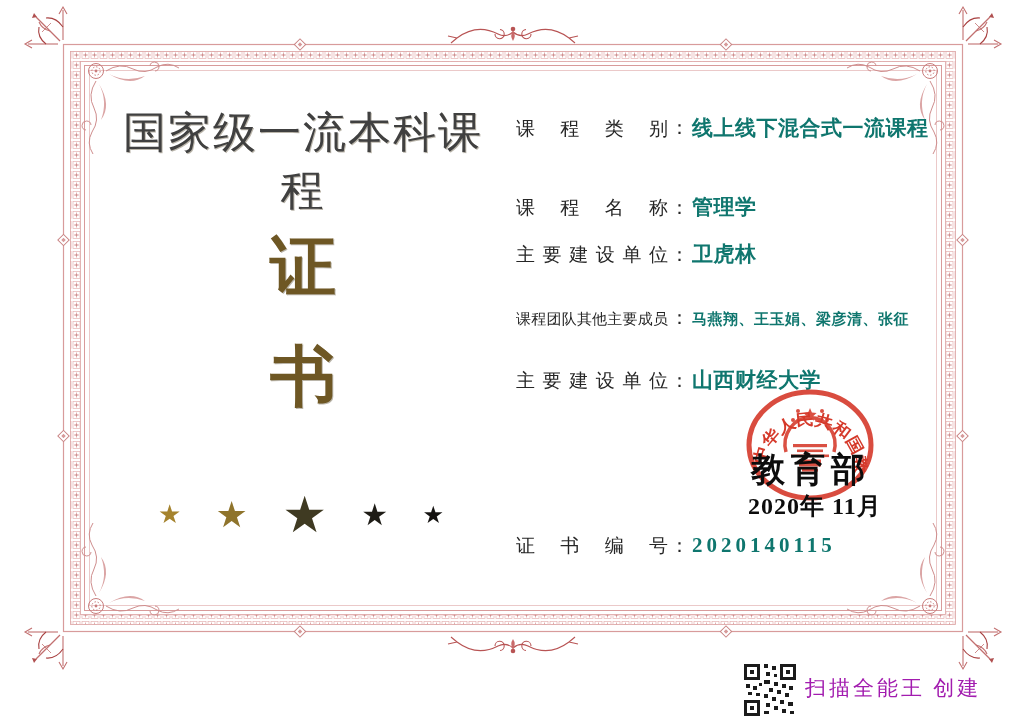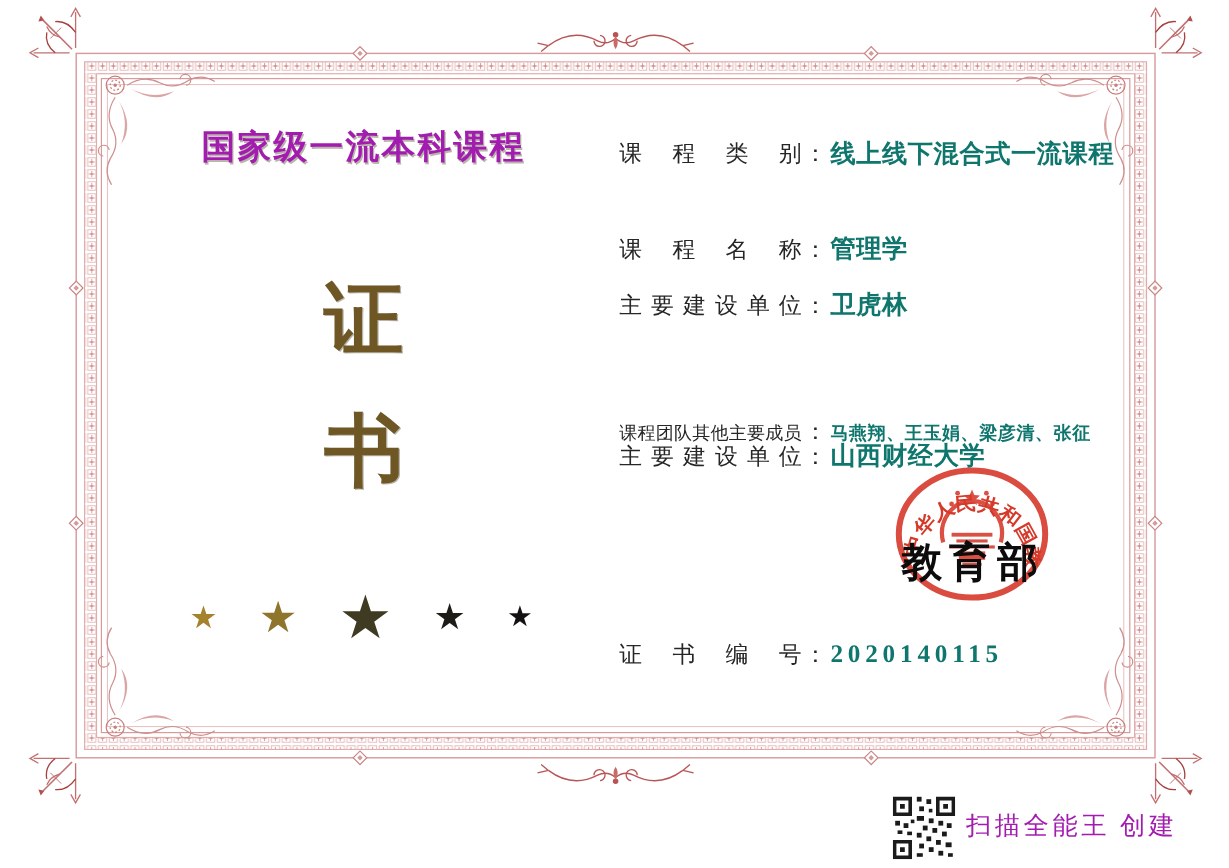--- a/index.html
+++ b/index.html
@@ -6,21 +6,21 @@
   .page{
     position:relative;width:1024px;height:723px;background:#fff;overflow:hidden;
     font-family:"Liberation Serif","DejaVu Serif",serif;
   }
   svg{display:block;}
   .border-svg{position:absolute;left:0;top:0;}
 
   
   .cert-title{
     position:absolute;left:103px;top:104px;width:400px;text-align:center;
-    font-size:28px;font-weight:bold;color:#a21caf;letter-spacing:2px;
+    font-size:43px;font-weight:normal;color:#404040;letter-spacing:2px;
     text-shadow:1px 1px 0 rgba(58,44,12,.35);
   }
   .cert-char{
     position:absolute;left:103px;width:400px;text-align:center;
     font-size:66px;font-weight:bold;color:#6e5724;line-height:1;
     text-shadow:1px 1px 0 rgba(58,44,12,.35);
   }
   .cert-char.c1{top:234px;}
   .cert-char.c2{top:344px;}
   .stars-row{
@@ -36,21 +36,21 @@
     text-align:justify;text-align-last:justify;
   }
   .f-label.small{font-size:15px;letter-spacing:0;}
   .f-colon{font-size:19px;color:#262626;padding:0 3px 0 2px;}
   .f-value{
     font-weight:bold;font-size:21px;color:#0f766e;line-height:28px;letter-spacing:.5px;
   }
   .f-value.wrap{display:inline-block;width:236px;font-size:15px;line-height:26px;}
   .f-value.num{letter-spacing:4px;}
   #fr0{top:114px;align-items:center;} #fr1{top:193px;} #fr2{top:240px;}
-  #fr3{top:305px;margin-top:42px;} #fr4{top:366px;} #frno{top:531px;}
+  #fr3{top:305px;} #fr4{top:366px;} #frno{top:531px;}
 
   
   .seal-svg{position:absolute;left:742px;top:388px;}
   .seal-issuer{
     position:absolute;left:751px;top:454px;width:114px;
     font-size:34px;font-weight:bold;color:#0c0c0c;
     text-align:justify;text-align-last:justify;line-height:32px;
   }
   .issue-date{
     position:absolute;left:748px;top:490px;
@@ -203,20 +203,21 @@
       <rect x="49" y="66.5" width="38" height="2.6"></rect>
       <rect x="57" y="71.5" width="22" height="7"></rect>
       <rect x="60" y="81" width="16" height="2.6"></rect>
     </g>
     <path id="sealArc" d="M 23,79 A 45,42 0 1 1 113,79" fill="none"></path>
     <text font-size="16" font-weight="bold" fill="#d5392a" font-family="Liberation Serif, DejaVu Serif, serif">
       <textPath href="#sealArc" startOffset="2" textLength="176" lengthAdjust="spacingAndGlyphs">中华人民共和国教育部</textPath>
     </text>
   </svg>
   <div class="seal-issuer">教育部</div>
+  <div class="issue-date">2020年 11月</div>
 
   <div class="field" id="frno">
     <span class="f-label">证书编号</span>
       <span class="f-colon">：</span>
       <span class="f-value num">2020140115</span>
   </div>
 
   <svg class="qr-svg" width="52" height="54" viewBox="0 0 52 54" aria-hidden="true">
     <g fill="#1b1b1b">
       <path d="M0,2 h16 v16 h-16 z M3,5 v10 h10 v-10 z M6,8 h4 v4 h-4 z" fill-rule="evenodd"></path>

